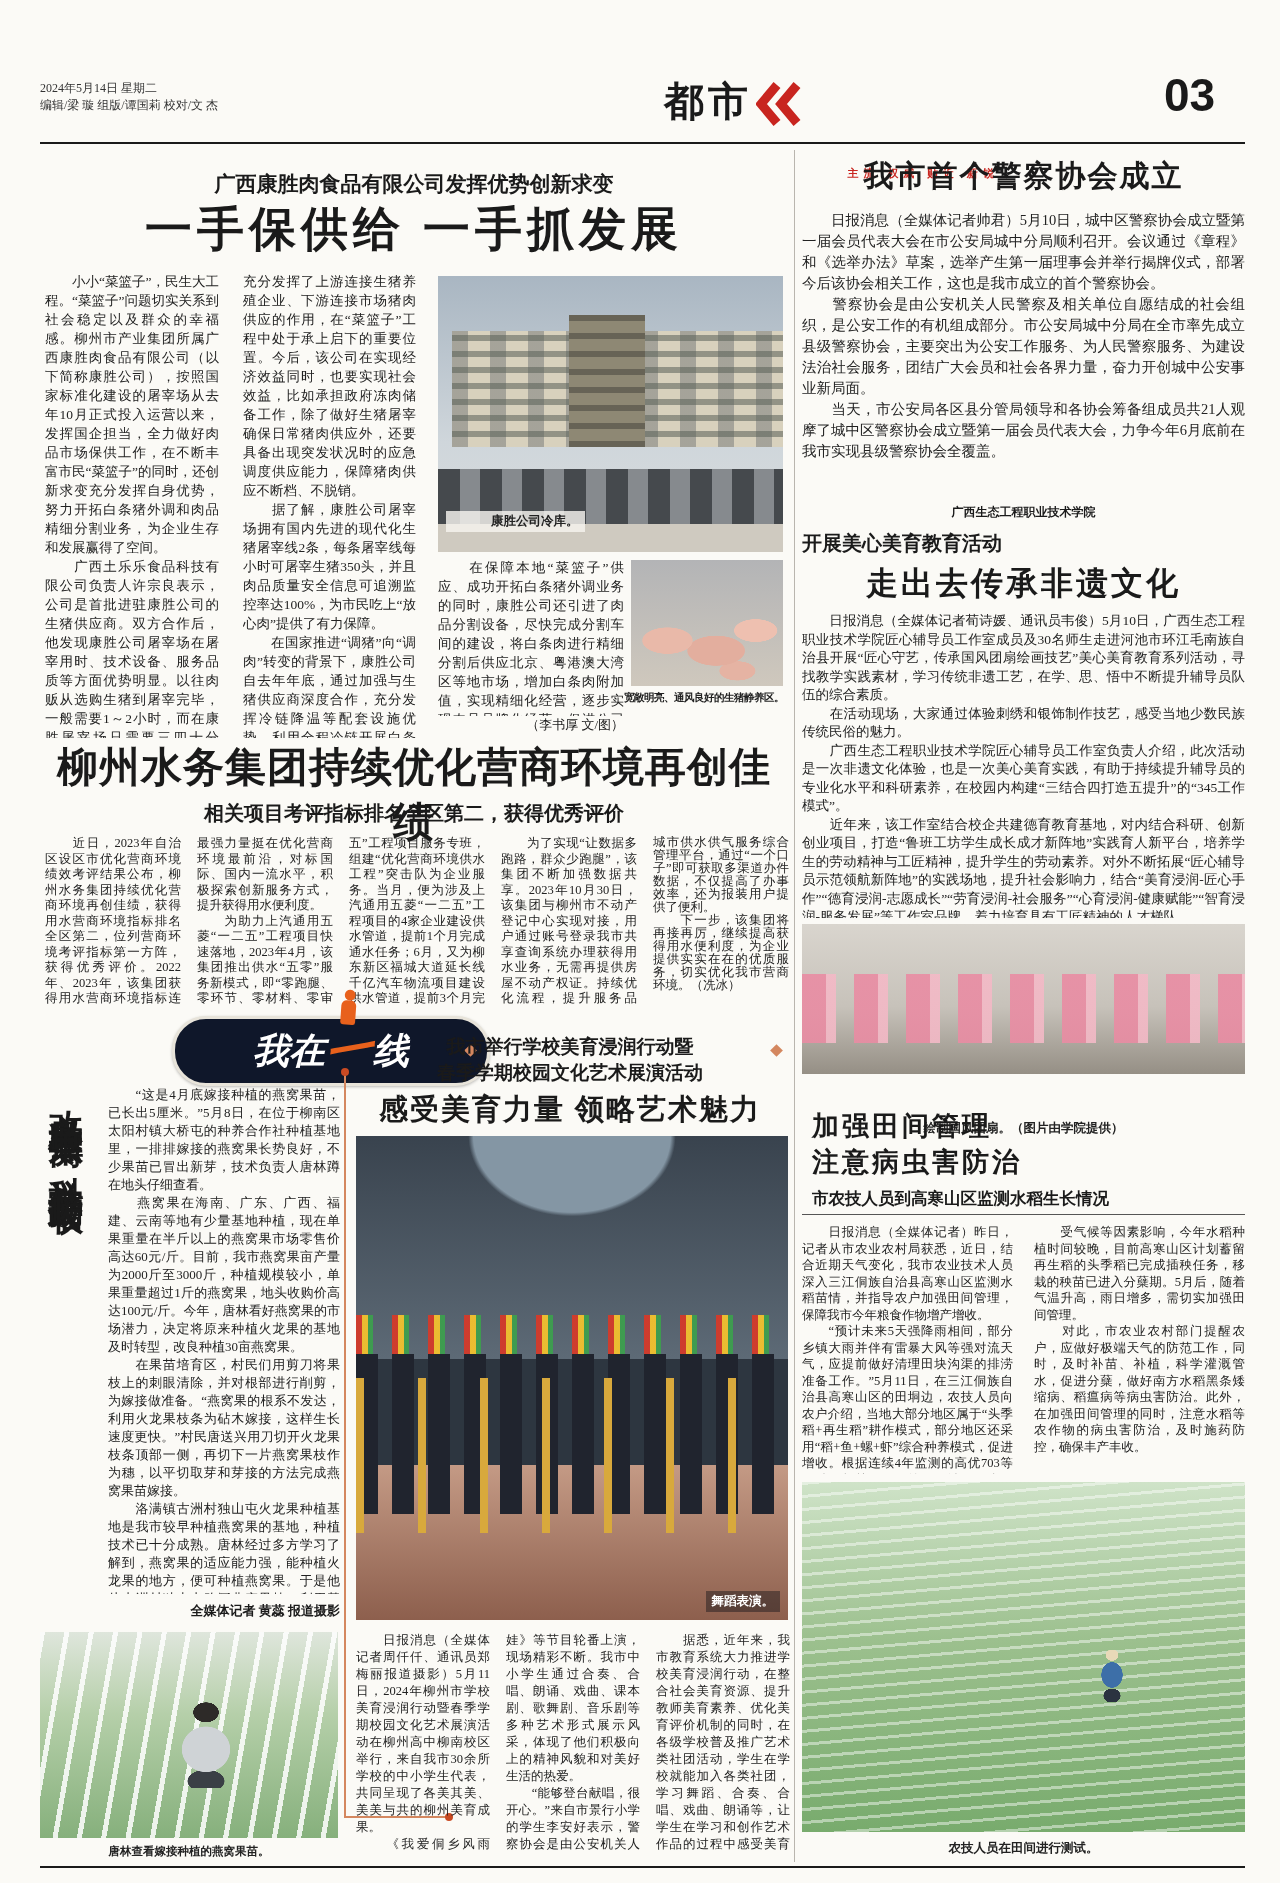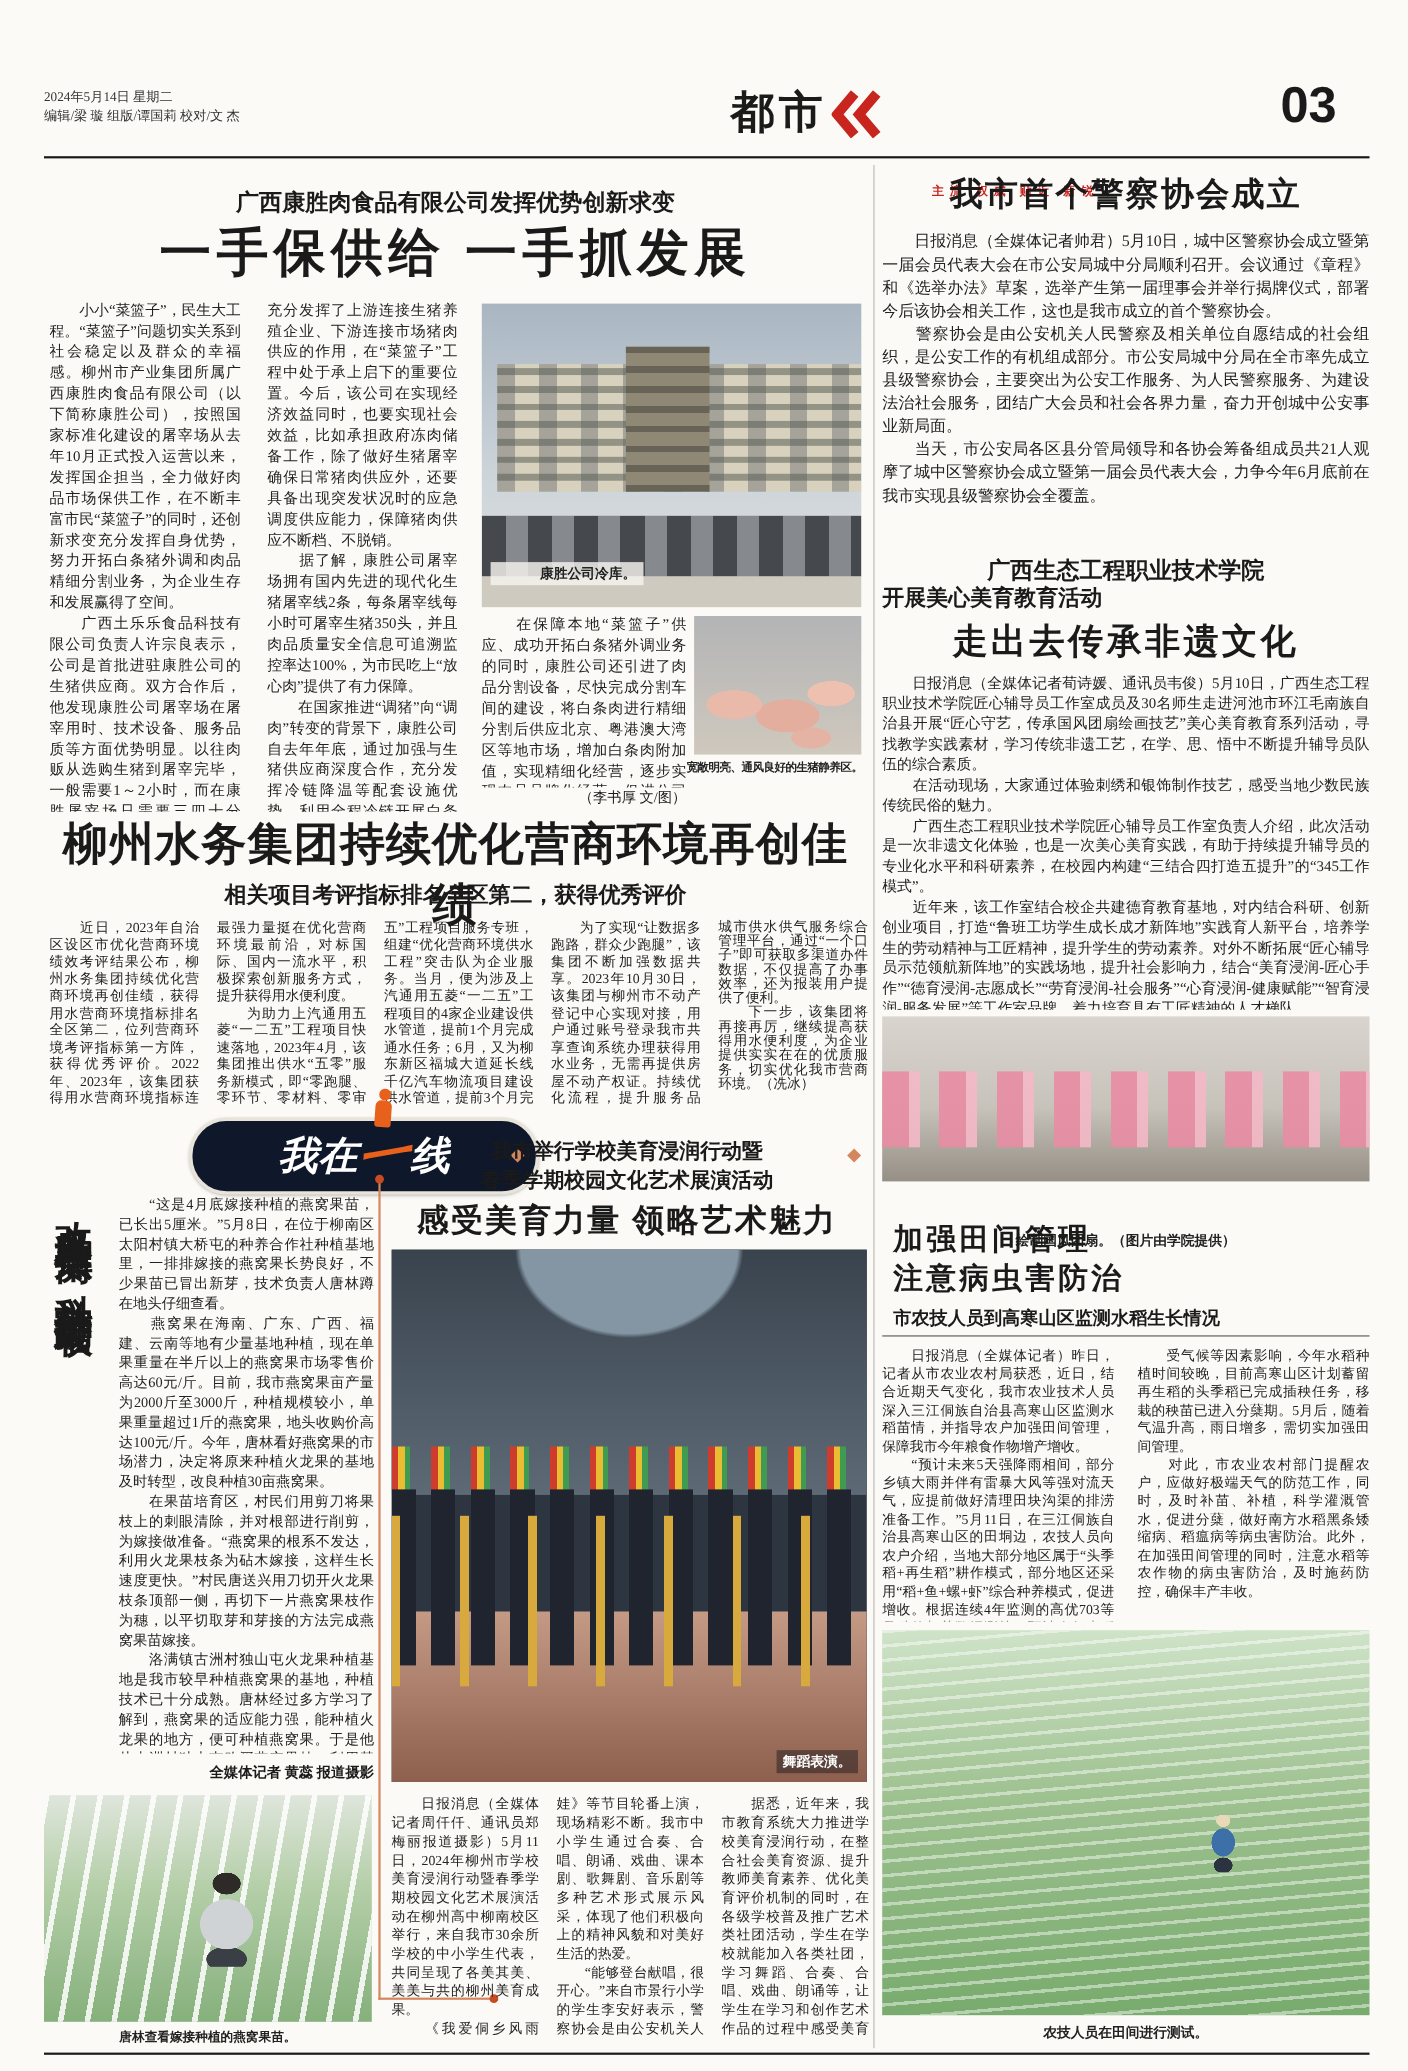--- a/index.html
+++ b/index.html
@@ -173,21 +173,21 @@
 　　“能够登台献唱，很开心。”来自市景行小学的学生李安好表示，警察协会是由公安机关人民警察及相关单位自愿结成的社会组织、持之以恒的道理。</div>
   <div class="abs body-txt" style="left:656px;top:1632px;width:134px;height:218px;font-size:12.5px;line-height:17px;">　　据悉，近年来，我市教育系统大力推进学校美育浸润行动，在整合社会美育资源、提升教师美育素养、优化美育评价机制的同时，在各级学校普及推广艺术类社团活动，学生在学校就能加入各类社团，学习舞蹈、合奏、合唱、戏曲、朗诵等，让学生在学习和创作艺术作品的过程中感受美育力量，领略艺术魅力。</div>
 
   <div class="abs vrule" style="left:794px;top:150px;height:1712px;"></div>
 
   <div class="abs center sans" style="left:802px;top:156px;width:443px;font-size:30px;font-weight:900;letter-spacing:2px;">我市首个警察协会成立</div>
   <div class="abs body-txt" style="left:802px;top:210px;width:443px;height:288px;font-size:14.5px;line-height:21px;">　　日报消息（全媒体记者帅君）5月10日，城中区警察协会成立暨第一届会员代表大会在市公安局城中分局顺利召开。会议通过《章程》和《选举办法》草案，选举产生第一届理事会并举行揭牌仪式，部署今后该协会相关工作，这也是我市成立的首个警察协会。
 　　警察协会是由公安机关人民警察及相关单位自愿结成的社会组织，是公安工作的有机组成部分。市公安局城中分局在全市率先成立县级警察协会，主要突出为公安工作服务、为人民警察服务、为建设法治社会服务，团结广大会员和社会各界力量，奋力开创城中公安事业新局面。
 　　当天，市公安局各区县分管局领导和各协会筹备组成员共21人观摩了城中区警察协会成立暨第一届会员代表大会，力争今年6月底前在我市实现县级警察协会全覆盖。</div>
 
-  <div class="abs center" style="left:802px;top:504px;width:443px;font-size:21px;font-weight:700;">广西生态工程职业技术学院</div>
+  <div class="abs center" style="left:802px;top:504px;width:443px;font-size:12px;font-weight:700;">广西生态工程职业技术学院</div>
   <div class="abs" style="left:802px;top:530px;width:443px;font-size:20px;font-weight:700;">开展美心美育教育活动</div>
   <div class="abs center sans" style="left:802px;top:562px;width:443px;font-size:32px;font-weight:900;letter-spacing:3px;">走出去传承非遗文化</div>
   <div class="abs body-txt" style="left:802px;top:612px;width:443px;height:306px;font-size:13.5px;line-height:18.5px;">　　日报消息（全媒体记者荀诗媛、通讯员韦俊）5月10日，广西生态工程职业技术学院匠心辅导员工作室成员及30名师生走进河池市环江毛南族自治县开展“匠心守艺，传承国风团扇绘画技艺”美心美育教育系列活动，寻找教学实践素材，学习传统非遗工艺，在学、思、悟中不断提升辅导员队伍的综合素质。
 　　在活动现场，大家通过体验刺绣和银饰制作技艺，感受当地少数民族传统民俗的魅力。
 　　广西生态工程职业技术学院匠心辅导员工作室负责人介绍，此次活动是一次非遗文化体验，也是一次美心美育实践，有助于持续提升辅导员的专业化水平和科研素养，在校园内构建“三结合四打造五提升”的“345工作模式”。
 　　近年来，该工作室结合校企共建德育教育基地，对内结合科研、创新创业项目，打造“鲁班工坊学生成长成才新阵地”实践育人新平台，培养学生的劳动精神与工匠精神，提升学生的劳动素养。对外不断拓展“匠心辅导员示范领航新阵地”的实践场地，提升社会影响力，结合“美育浸润-匠心手作”“德育浸润-志愿成长”“劳育浸润-社会服务”“心育浸润-健康赋能”“智育浸润-服务发展”等工作室品牌，着力培育具有工匠精神的人才梯队。</div>
   <div class="ph pink-room" style="left:802px;top:924px;width:443px;height:150px;"></div>
   <div class="abs center caption" style="left:802px;top:1080px;width:443px;font-size:12.5px;margin-top:40px;">绘制国风团扇。（图片由学院提供）</div>
 
   <div class="abs sans" style="left:812px;top:1108px;font-size:27px;font-weight:900;letter-spacing:3px;">加强田间管理</div>

